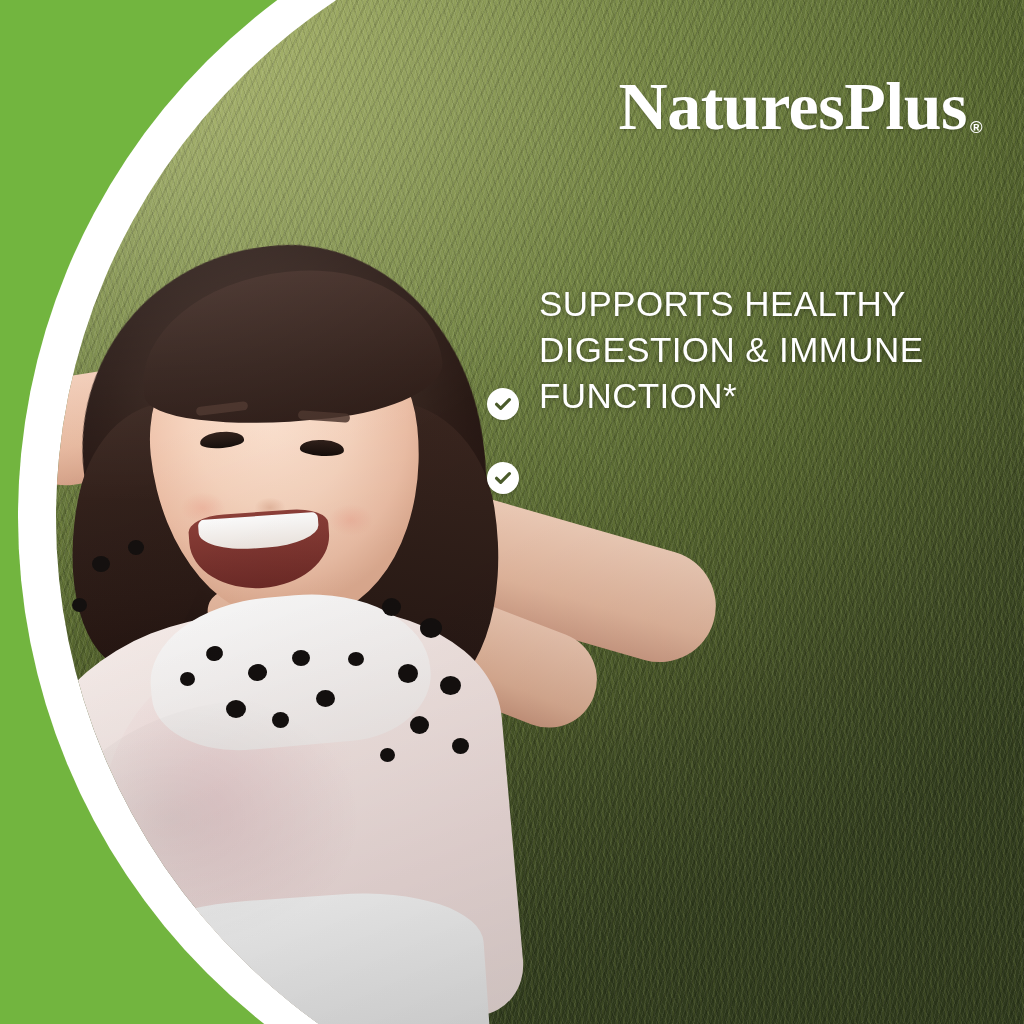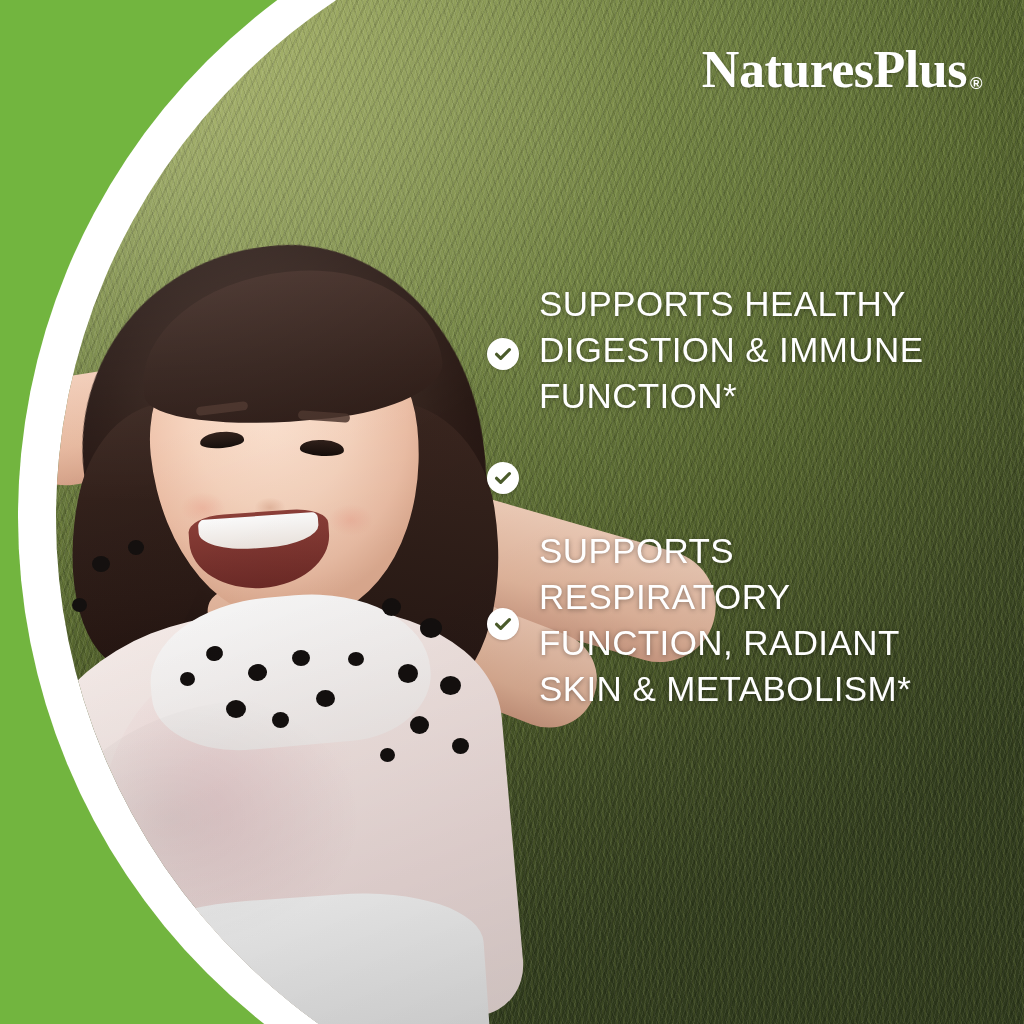--- a/index.html
+++ b/index.html
@@ -264,45 +264,46 @@
     position: absolute;
     right: 42px;
     top: 44px;
     display: flex;
     align-items: flex-end;
     color: #ffffff;
     font-family: "Liberation Serif", "DejaVu Serif", serif;
     letter-spacing: -0.5px;
   }
   .logo-word {
-    font-size: 52px;
+    font-size: 68px;
     font-weight: 700;
     line-height: 1;
     white-space: nowrap;
     text-shadow: 0 1px 3px rgba(0,0,0,.25);
+    margin-top: 28px;
   }
   .logo-reg {
     font-size: 17px;
     font-weight: 700;
     line-height: 1;
     margin-left: 3px;
     margin-bottom: 4px;
     font-family: "Liberation Sans", sans-serif;
   }
 
   
   .benefits {
     position: absolute;
     left: 487px;
     top: 281px;
     width: 500px;
   }
   .benefit {
     display: flex;
-    align-items: center;
+    align-items: flex-end;
     margin-bottom: 34px;
   }
   .benefit:last-child { margin-bottom: 0; }
   .check-circle {
     flex: 0 0 auto;
     width: 32px;
     height: 32px;
     border-radius: 50%;
     background: #FFFFFF;
     margin-top: 8px;
@@ -414,27 +415,17 @@
     </div>
 
     <div class="benefit">
       <span class="check-circle">
         <svg width="20" height="20" viewBox="0 0 20 20" aria-hidden="true">
           <path d="M3.6 10.3 L7.7 14.3 L16.4 5.6" fill="none" stroke="#4A5A2A" stroke-width="3.2" stroke-linecap="round" stroke-linejoin="round"></path>
         </svg>
       </span>
     </div>
 
-    <div class="benefit">
-      <span class="check-circle">
-        <svg width="20" height="20" viewBox="0 0 20 20" aria-hidden="true">
-          <path d="M3.6 10.3 L7.7 14.3 L16.4 5.6" fill="none" stroke="#4A5A2A" stroke-width="3.2" stroke-linecap="round" stroke-linejoin="round"></path>
-        </svg>
-      </span>
-      <span class="benefit-text">SUPPORTS RESPIRATORY
-FUNCTION, RADIANT
-SKIN &amp; METABOLISM*</span>
-    </div>
 
 
   </div>
 
 </div>
 
 </body></html>

